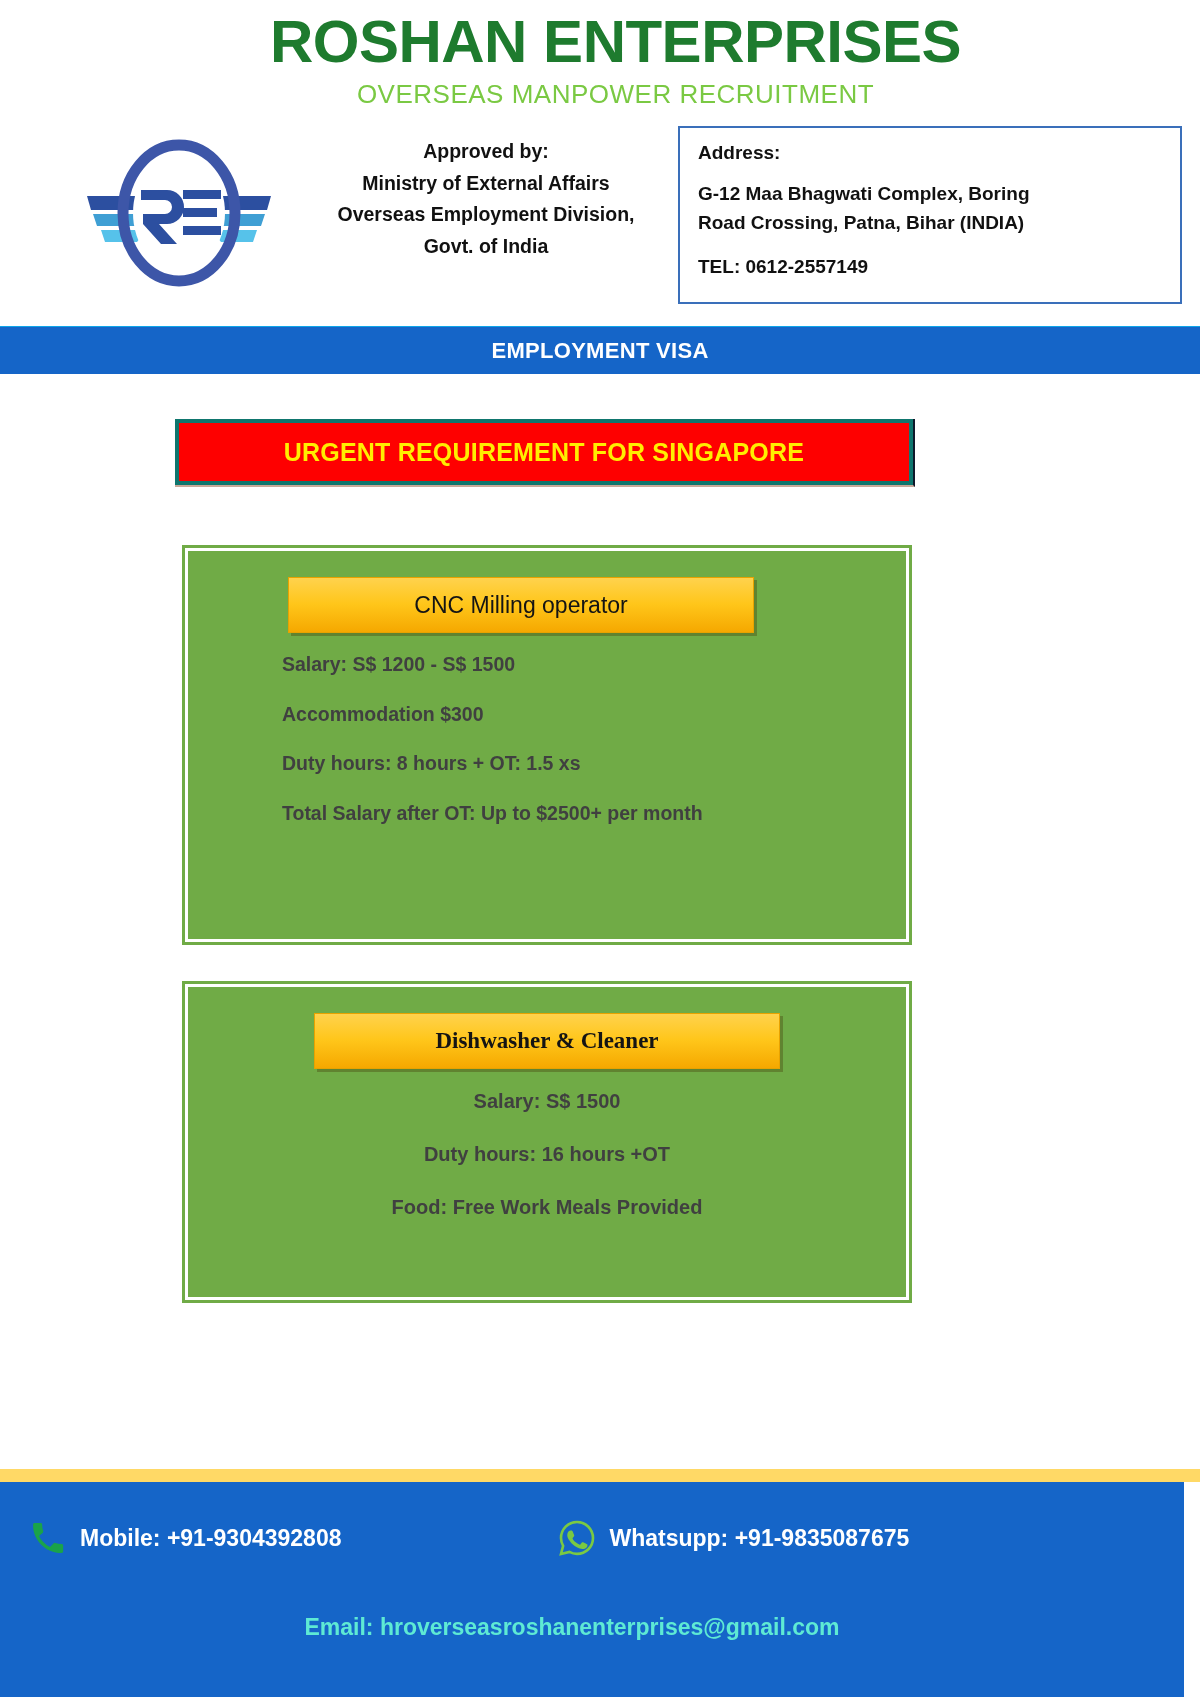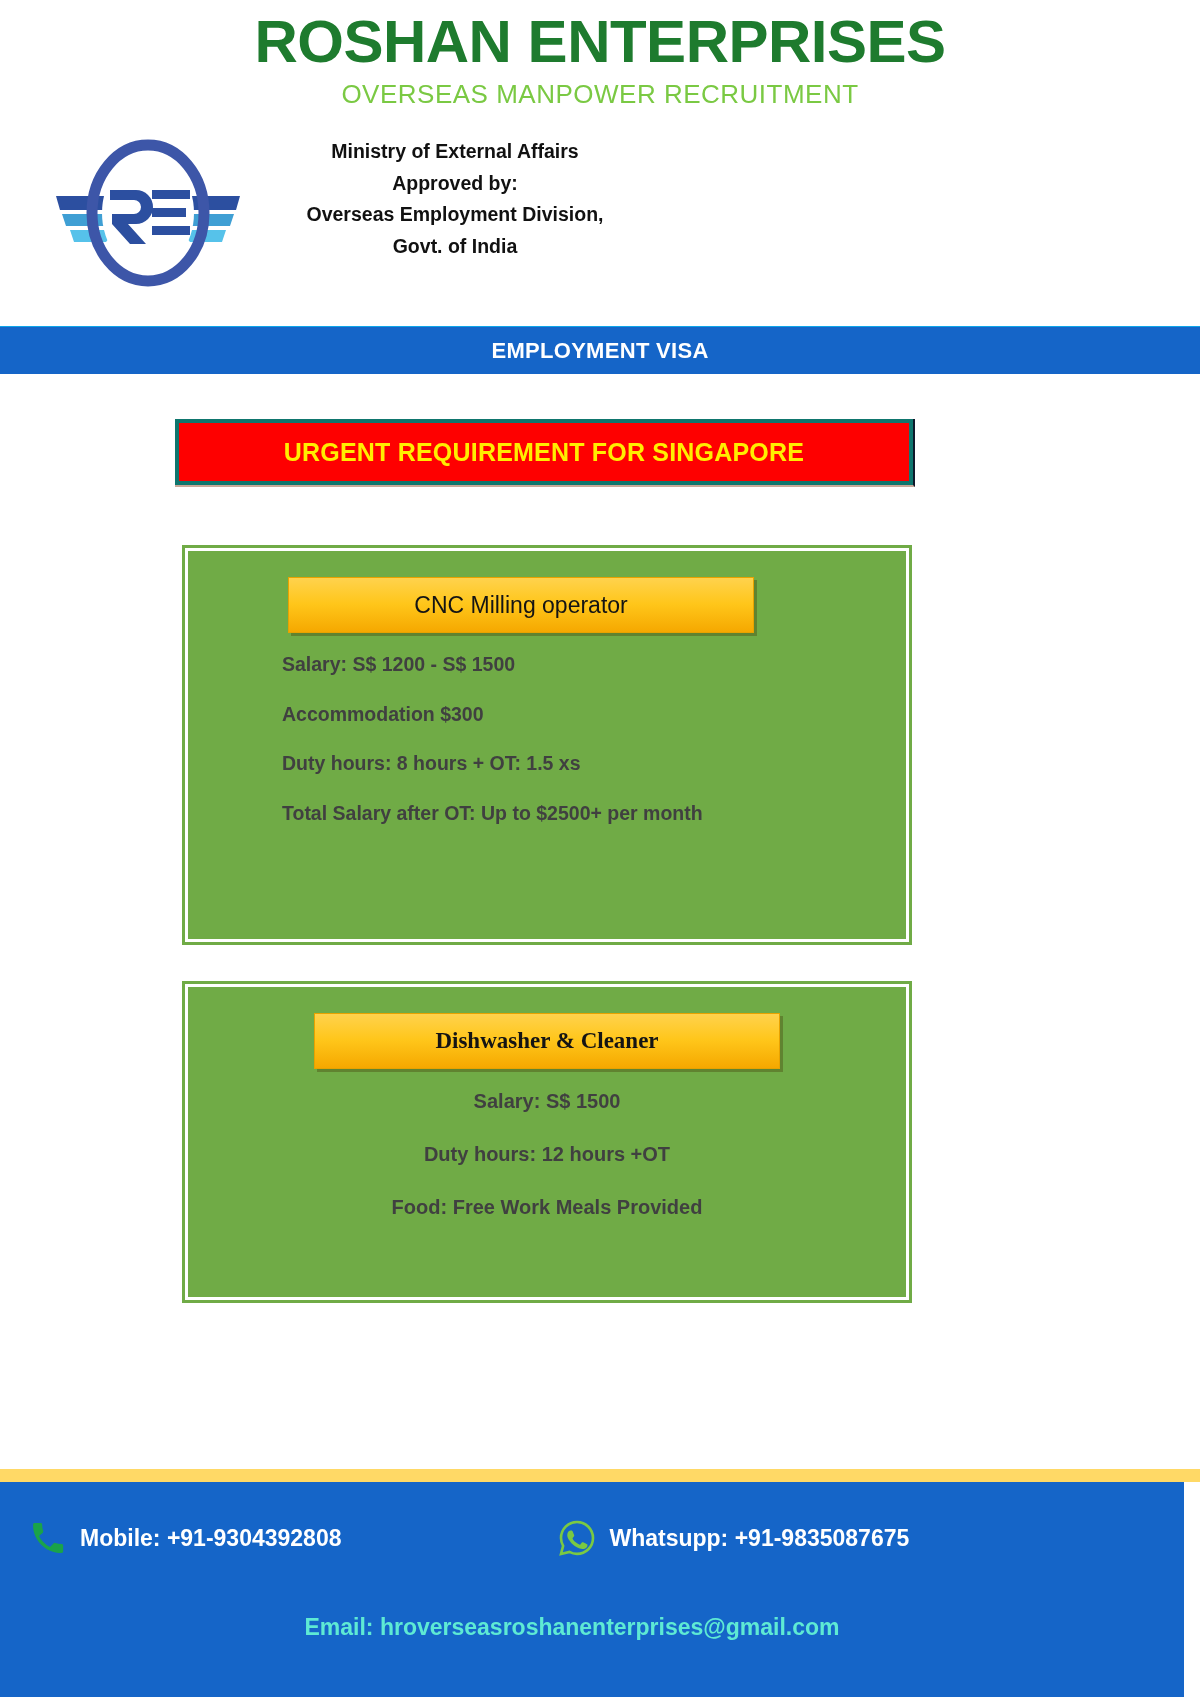--- a/index.html
+++ b/index.html
@@ -9,20 +9,21 @@
     height: 1697px;
     background: #ffffff;
     font-family: "Liberation Sans", sans-serif;
     overflow: hidden;
     position: relative;
   }
 
   
   .header {
     padding-top: 8px;
+    margin-left: 31px;
   }
   .company-name {
     text-align: center;
     font-size: 60px;
     font-weight: bold;
     color: #1e7b2e;
     letter-spacing: -0.5px;
     line-height: 1.12;
   }
   .company-tagline {
@@ -252,26 +253,32 @@
 
         <path d="M62 52 h26 a17 17 0 0 1 0 34 h-8 l18 20 h-16 l-18 -20 v-10 h22 a7 7 0 0 0 0 -14 h-24 z" fill="#2c4fa0"></path>
 
         <rect x="104" y="52" width="38" height="9" fill="#2c4fa0"></rect>
         <rect x="104" y="70" width="34" height="9" fill="#2c4fa0"></rect>
         <rect x="104" y="88" width="38" height="9" fill="#2c4fa0"></rect>
       </svg>
     </div>
 
     <div class="approved-block">
+      <div>Approved by:</div>
       <div>Ministry of External Affairs</div>
-      <div>Approved by:</div>
       <div>Overseas Employment Division,</div>
       <div>Govt. of India</div>
     </div>
 
+    <div class="address-box">
+      <div class="addr-label">Address:</div>
+      <div class="addr-line">G-12 Maa Bhagwati Complex, Boring</div>
+      <div class="addr-line">Road Crossing, Patna, Bihar (INDIA)</div>
+      <div class="addr-tel">TEL: 0612-2557149</div>
+    </div>
 
   </div>
 </div>
 
 <div class="visa-banner">
   <span>EMPLOYMENT VISA</span>
 </div>
 
 <div class="urgent-wrap">
   <div class="urgent-banner">
@@ -289,21 +296,21 @@
       <div class="job-detail-line">Total Salary after OT: Up to $2500+ per month</div>
     </div>
   </div>
 </div>
 
 <div class="job-card" id="job-card-1">
   <div class="job-card-inner">
     <div class="job-title-btn">Dishwasher &amp; Cleaner</div>
     <div class="job-details">
       <div class="job-detail-line">Salary:  S$ 1500</div>
-      <div class="job-detail-line">Duty hours: 12 hours +OT</div>
+      <div class="job-detail-line">Duty hours: 16 hours +OT</div>
       <div class="job-detail-line">Food: Free Work Meals Provided</div>
     </div>
   </div>
 </div>
 
 <div class="footer-strip"></div>
 
 <div class="footer">
   <div class="footer-row">
 

